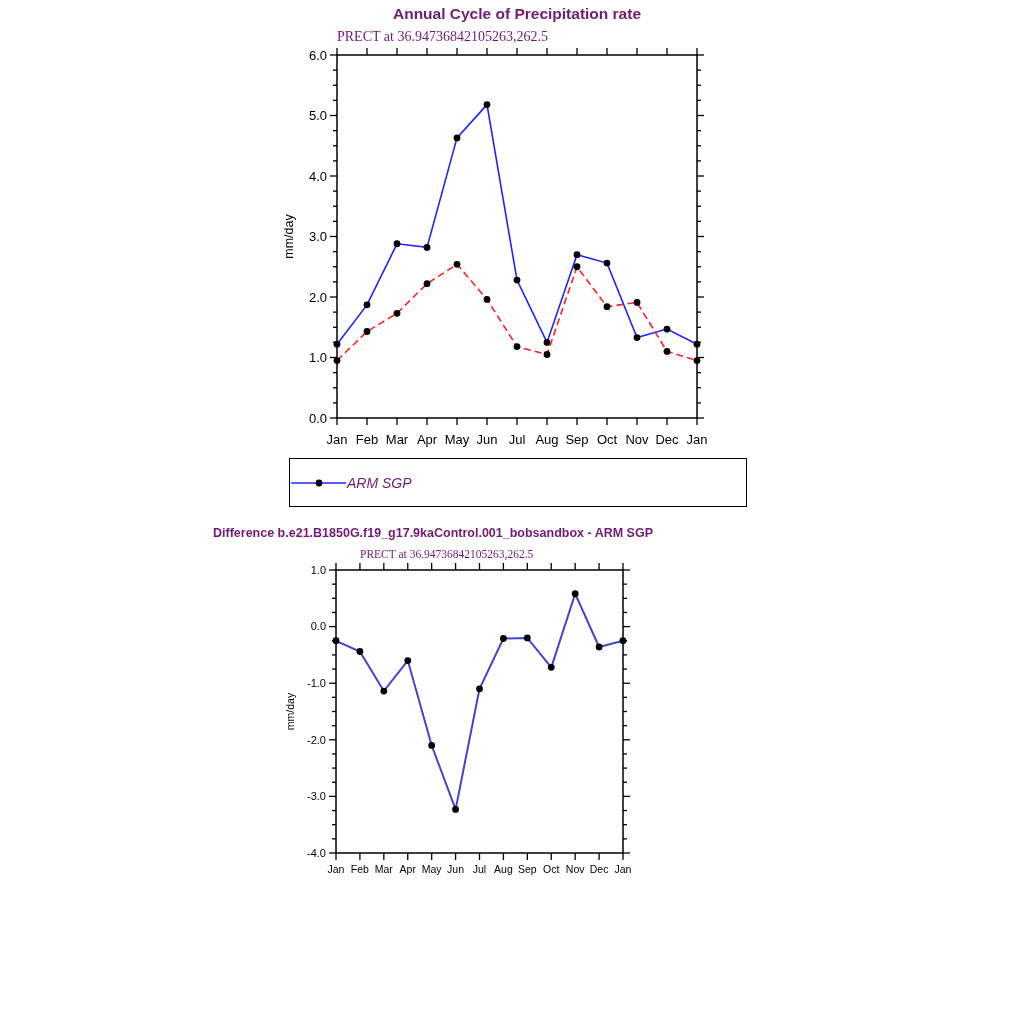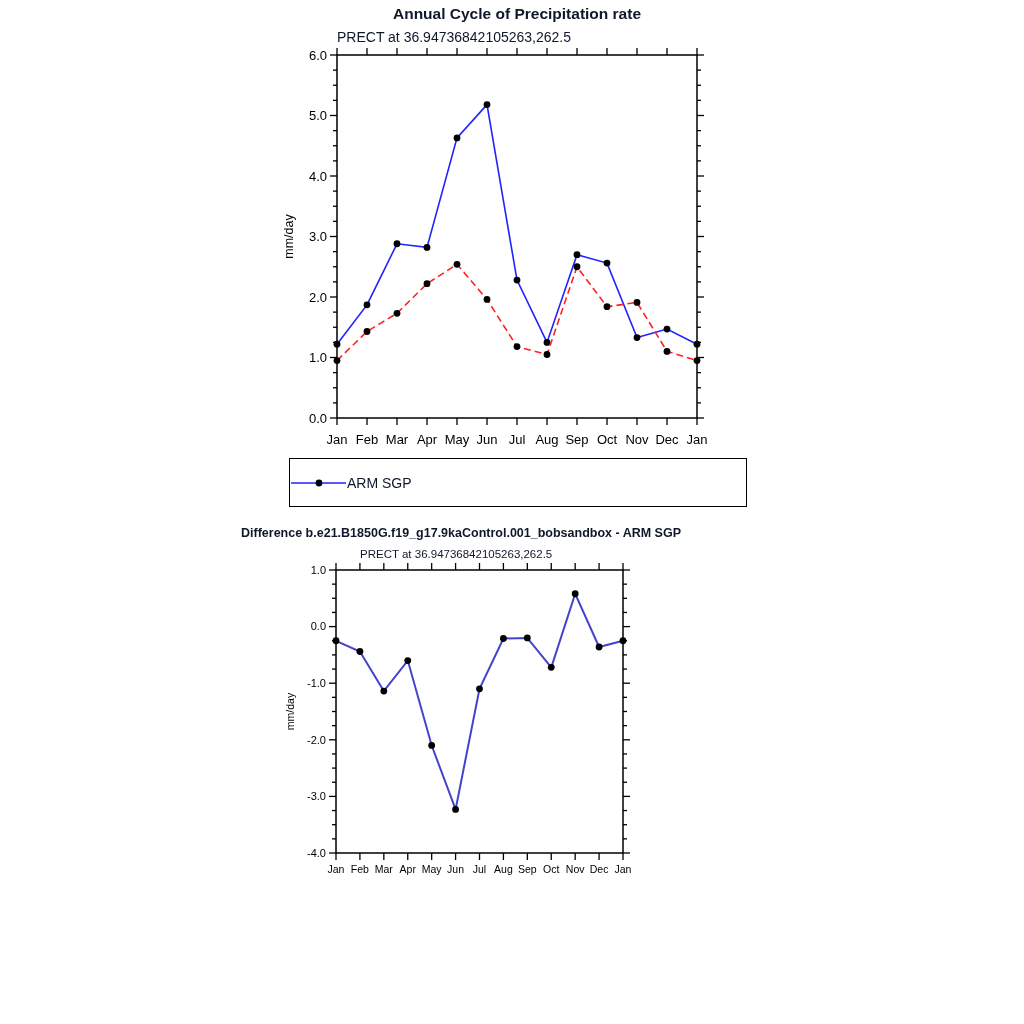--- a/index.html
+++ b/index.html
@@ -1,29 +1,29 @@
 <!DOCTYPE html>
 <html><head>
 <meta charset="utf-8">
 <style>
   html,body{margin:0;padding:0;background:#fff;}
   .page{position:relative;width:1024px;height:1024px;background:#ffffff;overflow:hidden;
-        font-family:"Liberation Sans","DejaVu Sans",sans-serif;color:#0f172a;}
+        font-family:"Liberation Sans","DejaVu Sans",sans-serif;color:#701a75;}
   .abs{position:absolute;}
   .chart-title{font-weight:bold;text-align:center;white-space:nowrap;}
-  .chart-subtitle{white-space:nowrap;}
+  .chart-subtitle{white-space:nowrap;font-family:Liberation Serif, serif;}
   .top-title{left:337px;top:5px;width:360px;font-size:15.5px;}
   .top-subtitle{left:337px;top:29px;font-size:14px;}
-  .diff-title{left:196px;top:526px;width:530px;font-size:12.5px;}
+  .diff-title{left:168px;top:526px;width:530px;font-size:12.5px;}
   .diff-subtitle{left:360px;top:548px;font-size:11.5px;}
   #chart1{left:270px;top:40px;width:480px;height:420px;}
   #chart2{left:270px;top:558px;width:400px;height:335px;}
   .legend{left:289px;top:458px;width:456px;height:47px;border:1px solid #000;
           display:flex;flex-direction:column;justify-content:center;background:#fff;}
-  .legend-row{display:flex;align-items:center;height:23px;}
+  .legend-row{display:flex;align-items:center;height:23px;font-style:italic;}
   .legend-row svg{flex:0 0 57px;height:22px;}
   .legend-label{font-size:14px;white-space:nowrap;line-height:22px;}
   svg text{fill:#000;}
 </style>
 </head>
 <body>
 
 <div class="page">
 
   <div class="abs chart-title top-title">Annual Cycle of Precipitation rate</div>

